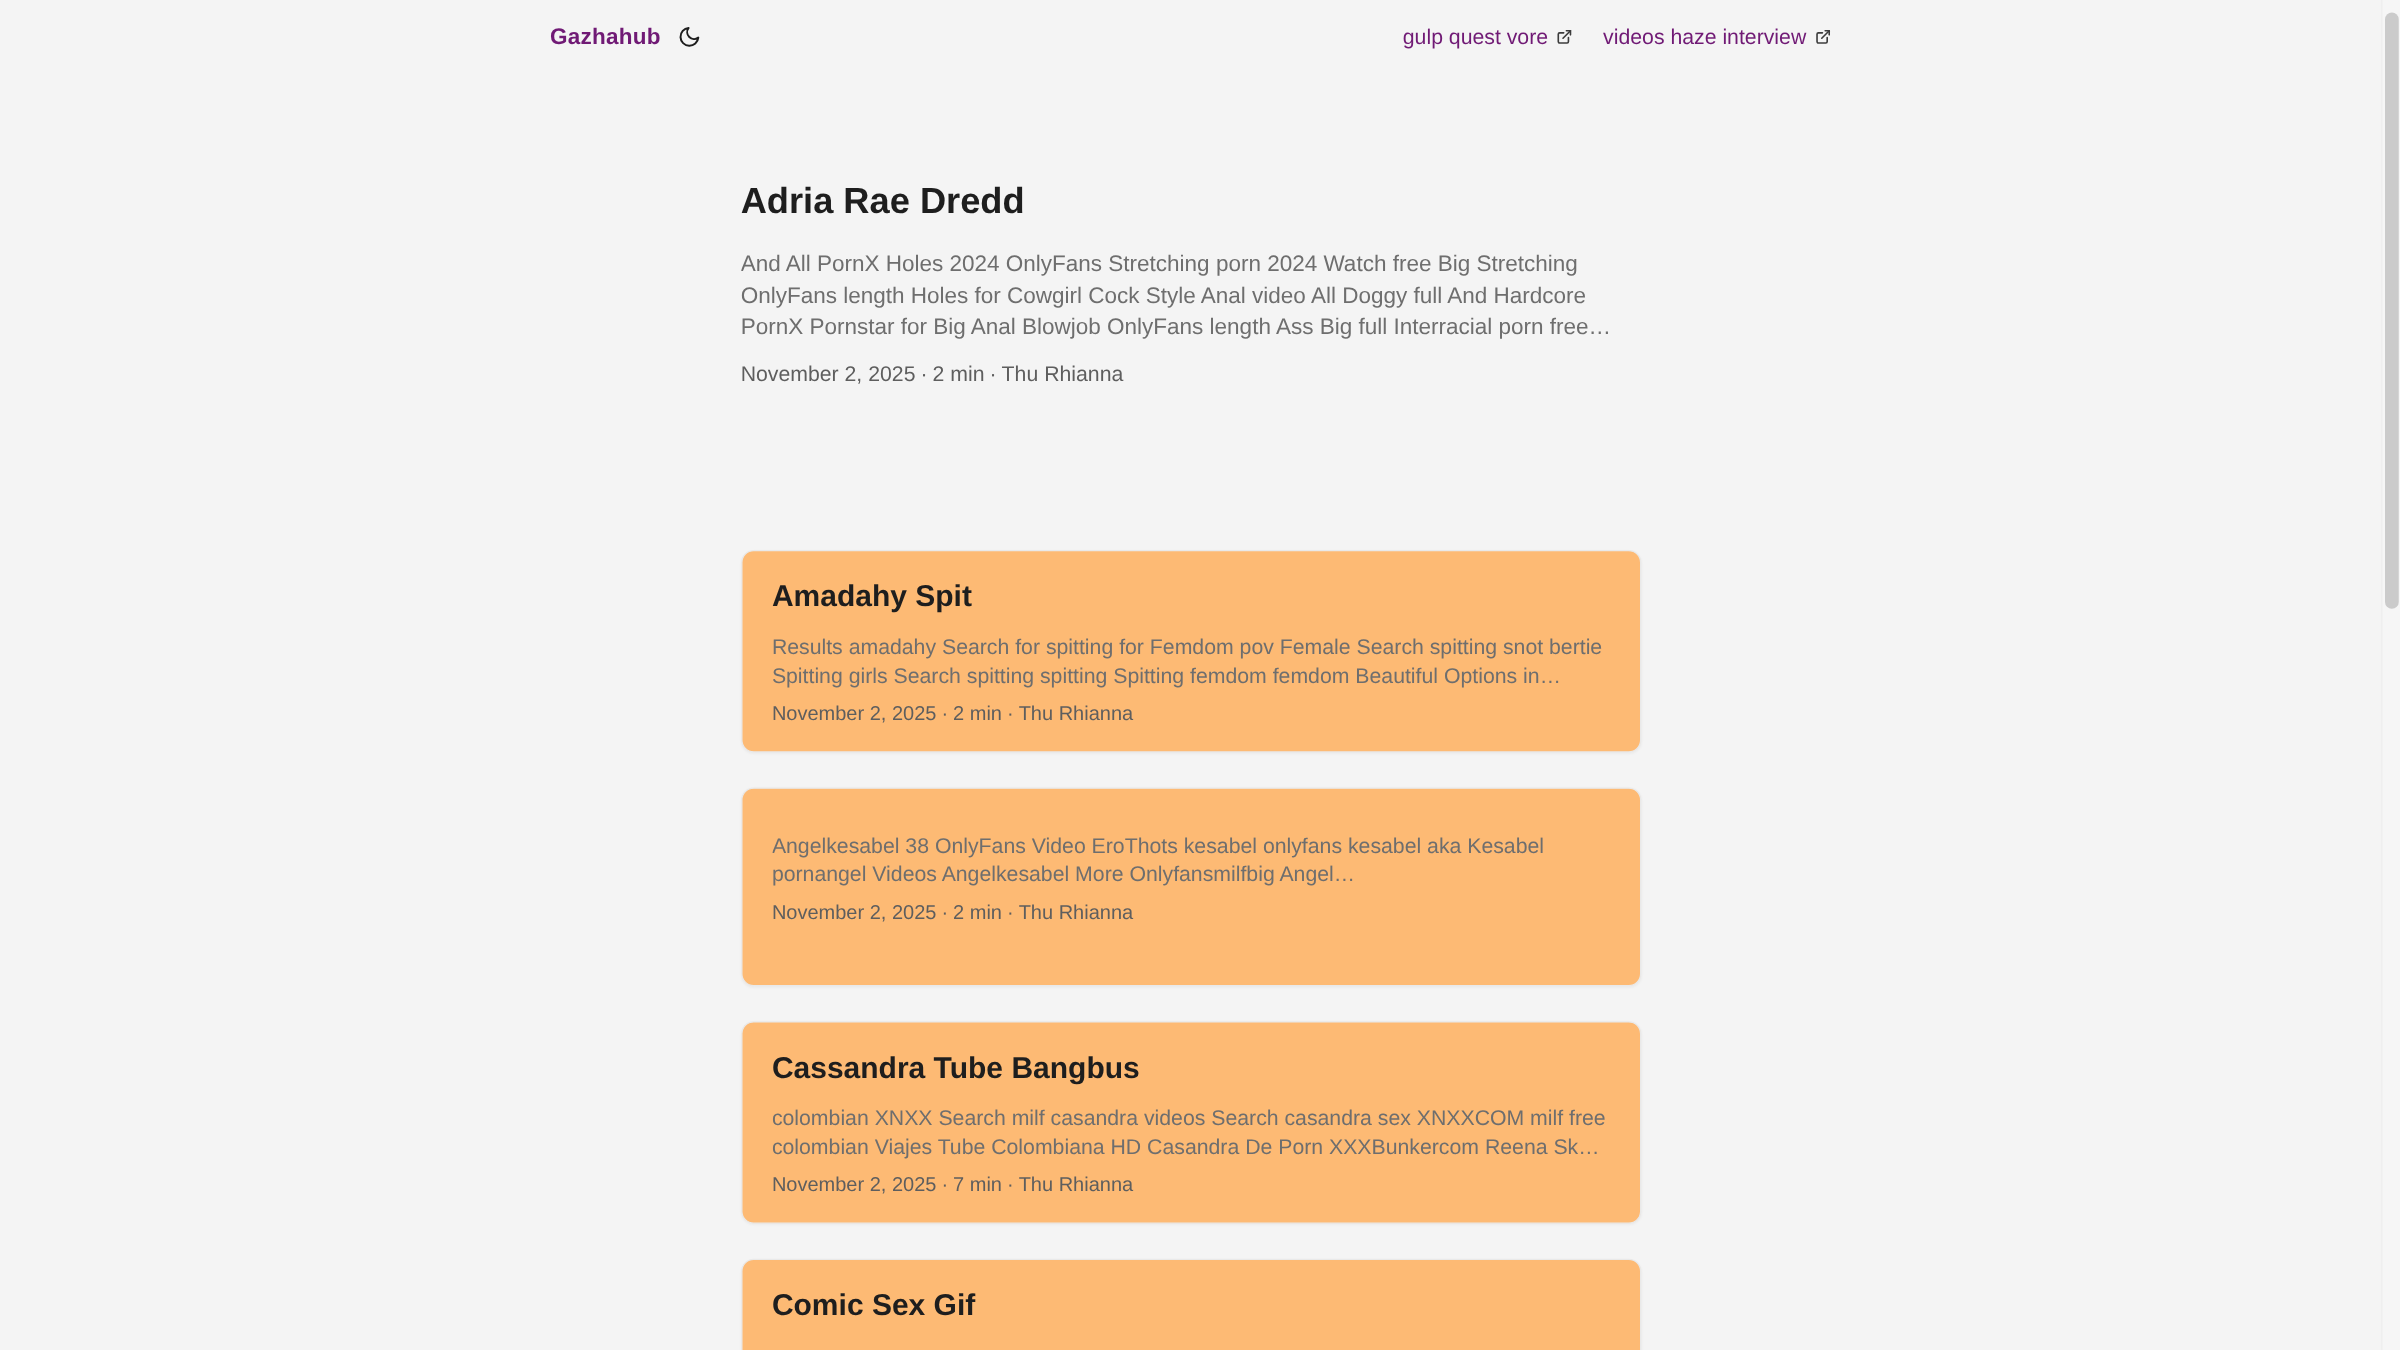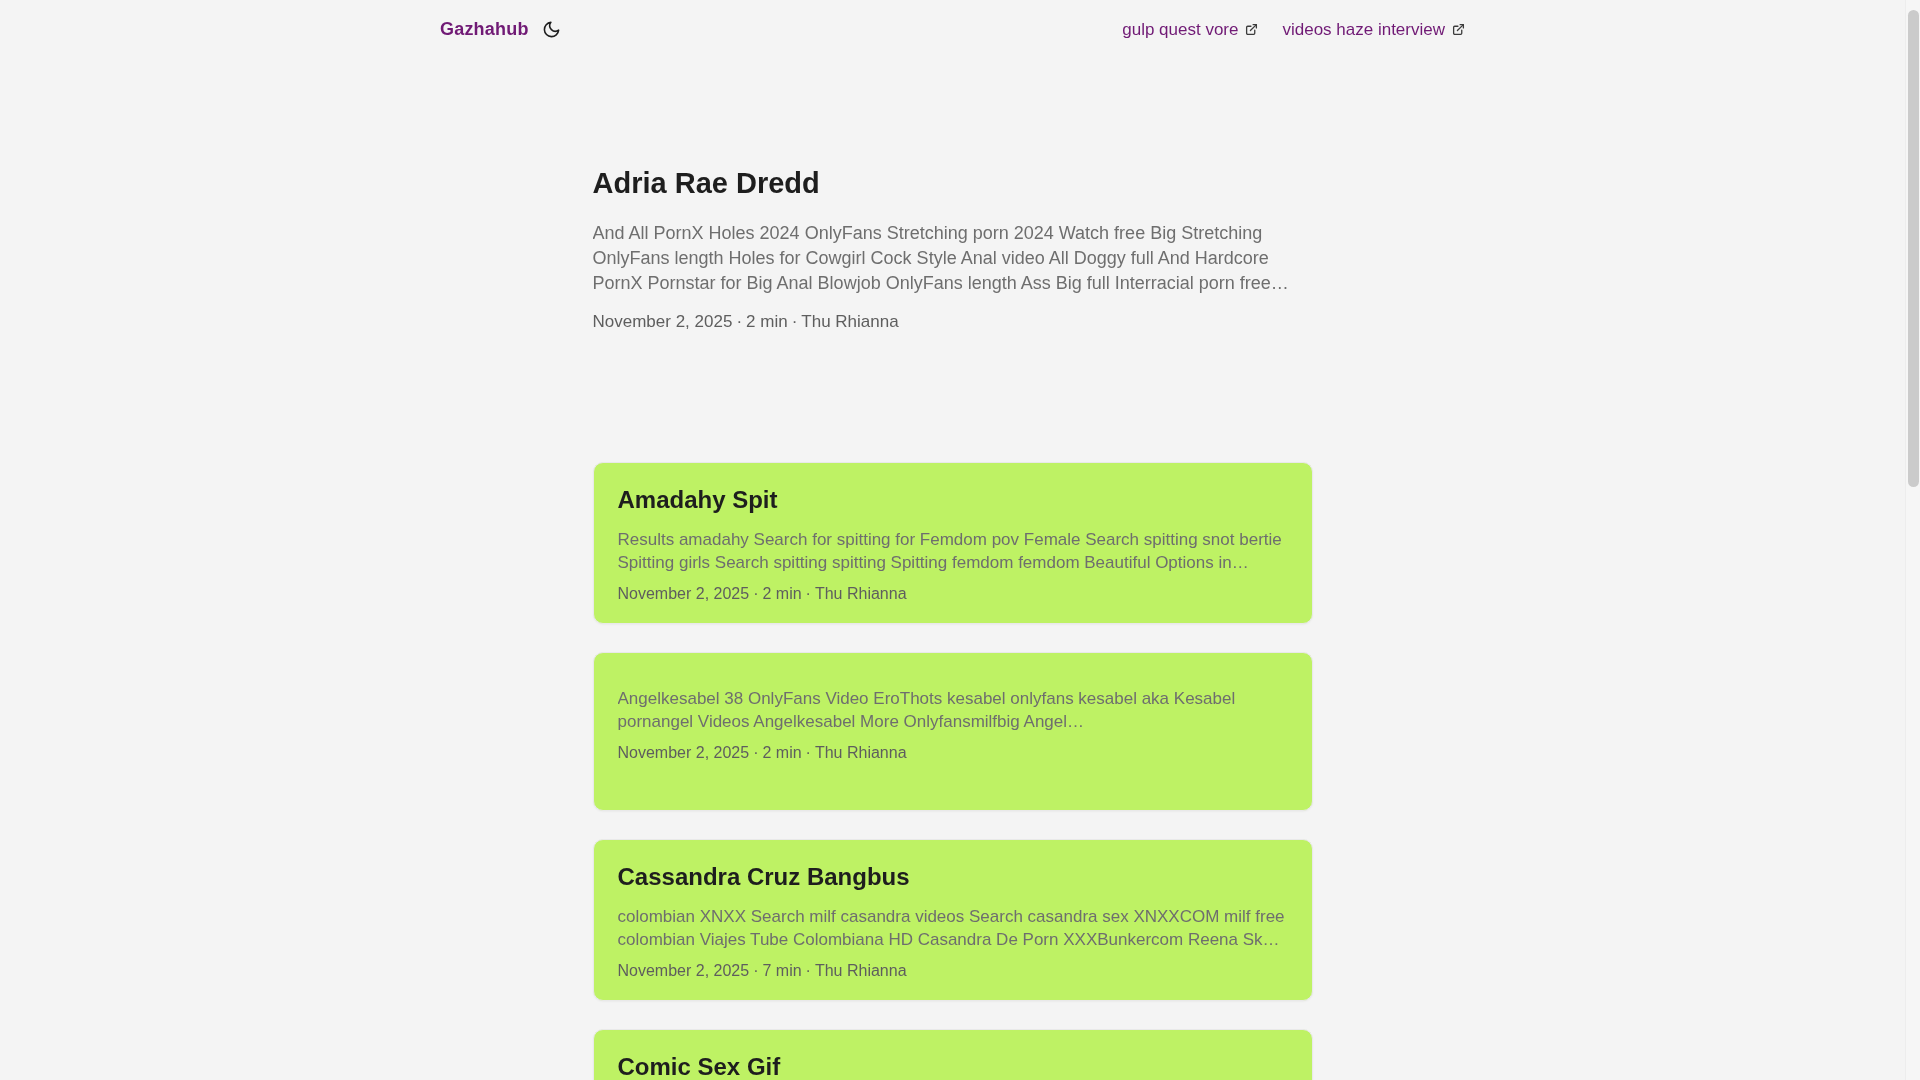--- a/index.html
+++ b/index.html
@@ -31,36 +31,36 @@
   .nav-link {
     display: flex; align-items: center; gap: 7px;
     font-size: 17px; color: #701a75; text-decoration: none; cursor: pointer;
   }
   .ext-icon { color: #3c3c3c; display: inline-flex; }
 
   
   main { width: 720px; margin: 0 auto; }
 
   
-  .first-entry { margin-top: 106px; }
+  .first-entry { margin-top: 84px; }
   .first-entry h1 {
     font-size: 29px; line-height: 1.3; font-weight: 700; color: #1e1e1e;
   }
   .first-entry .excerpt {
     margin-top: 18px;
     font-size: 18px; line-height: 25px; color: #6e6e6e;
     display: -webkit-box; -webkit-line-clamp: 3; -webkit-box-orient: vertical;
     overflow: hidden;
   }
   .first-entry .meta { margin-top: 16px; font-size: 17px; color: #5e5e5e; }
 
   
   .post-list { margin-top: 130px; display: flex; flex-direction: column; gap: 28px; }
   .post-card {
-    background: #bef264;
+    background: #fdba74;
     border: 1px solid #e9e9e9;
     border-radius: 10px;
     box-shadow: 0 1px 2px rgba(0,0,0,0.04);
     padding: 21px 24px 20px 24px;
     min-height: 159px;
     cursor: pointer;
   }
   .post-card h2 { font-size: 24px; line-height: 1.3; font-weight: 700; color: #1e1e1e; }
   .post-card .excerpt {
     margin-top: 13px;
@@ -147,21 +147,21 @@
       </article>
 
       <article class="post-card">
         <div class="excerpt">Angelkesabel 38 OnlyFans Video EroThots kesabel onlyfans kesabel aka Kesabel pornangel Videos Angelkesabel More Onlyfansmilfbig Angel titssoloonlyfansangelkesabelangel_kesabelangel Photos Kesab…</div>
         <div class="meta">
           <span>November 2, 2025</span><span class="sep">·</span><span>2 min</span><span class="sep">·</span><span>Thu Rhianna</span>
         </div>
       </article>
 
       <article class="post-card">
-        <h2>Cassandra Cruz Bangbus</h2>
+        <h2>Cassandra Tube Bangbus</h2>
         <div class="excerpt">colombian XNXX Search milf casandra videos Search casandra sex XNXXCOM milf free colombian Viajes Tube Colombiana HD Casandra De Porn XXXBunkercom Reena Sky En Reena Casandra Threesome Hot Mi…</div>
         <div class="meta">
           <span>November 2, 2025</span><span class="sep">·</span><span>7 min</span><span class="sep">·</span><span>Thu Rhianna</span>
         </div>
       </article>
 
       <article class="post-card">
         <h2>Comic Sex Gif</h2>
       </article>
 

